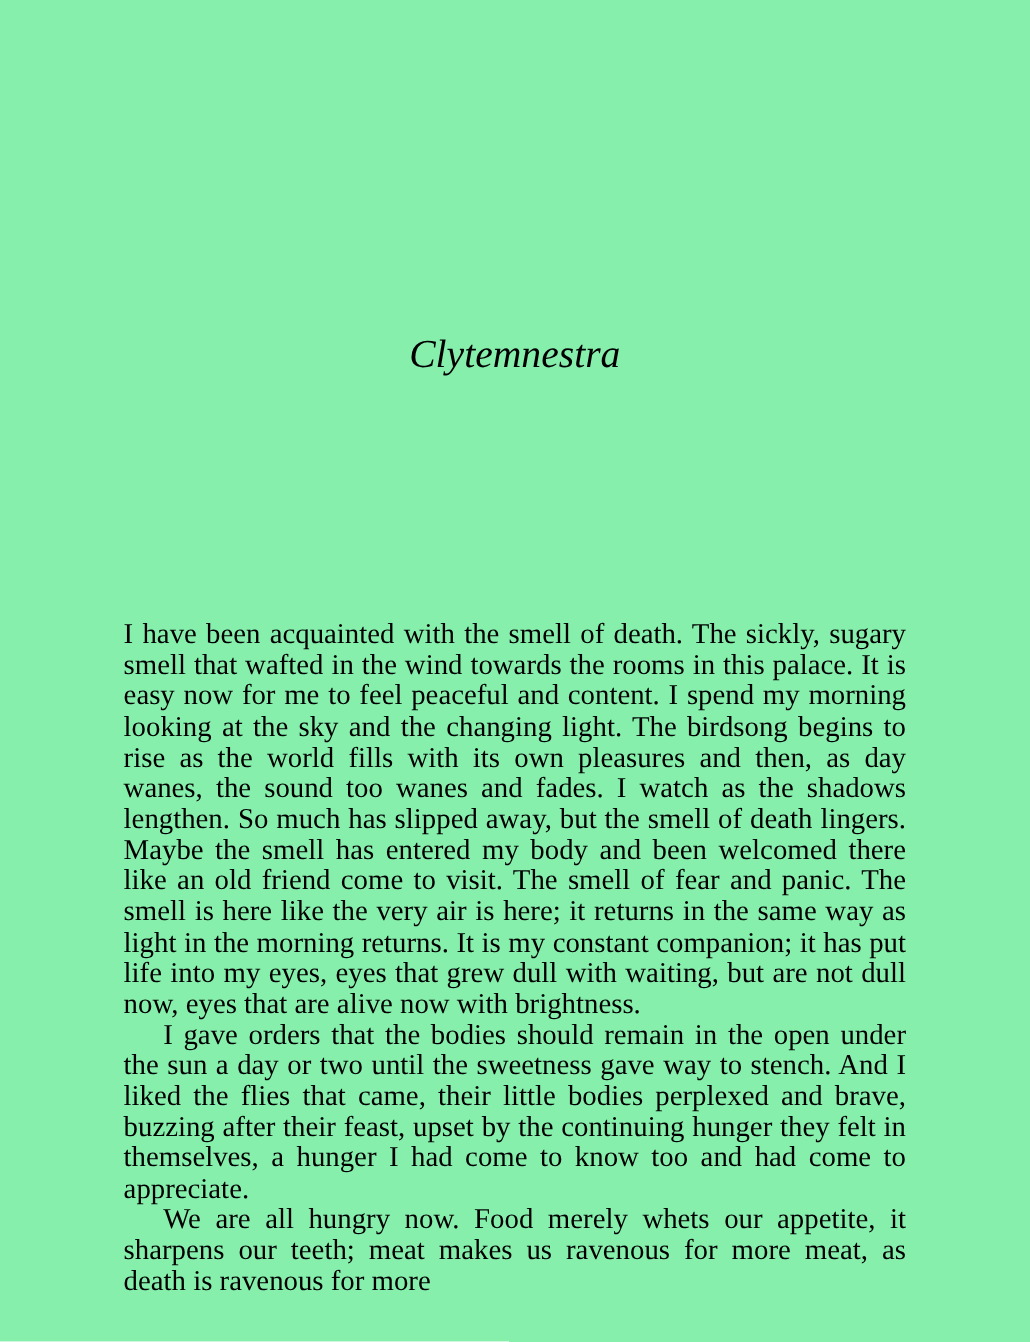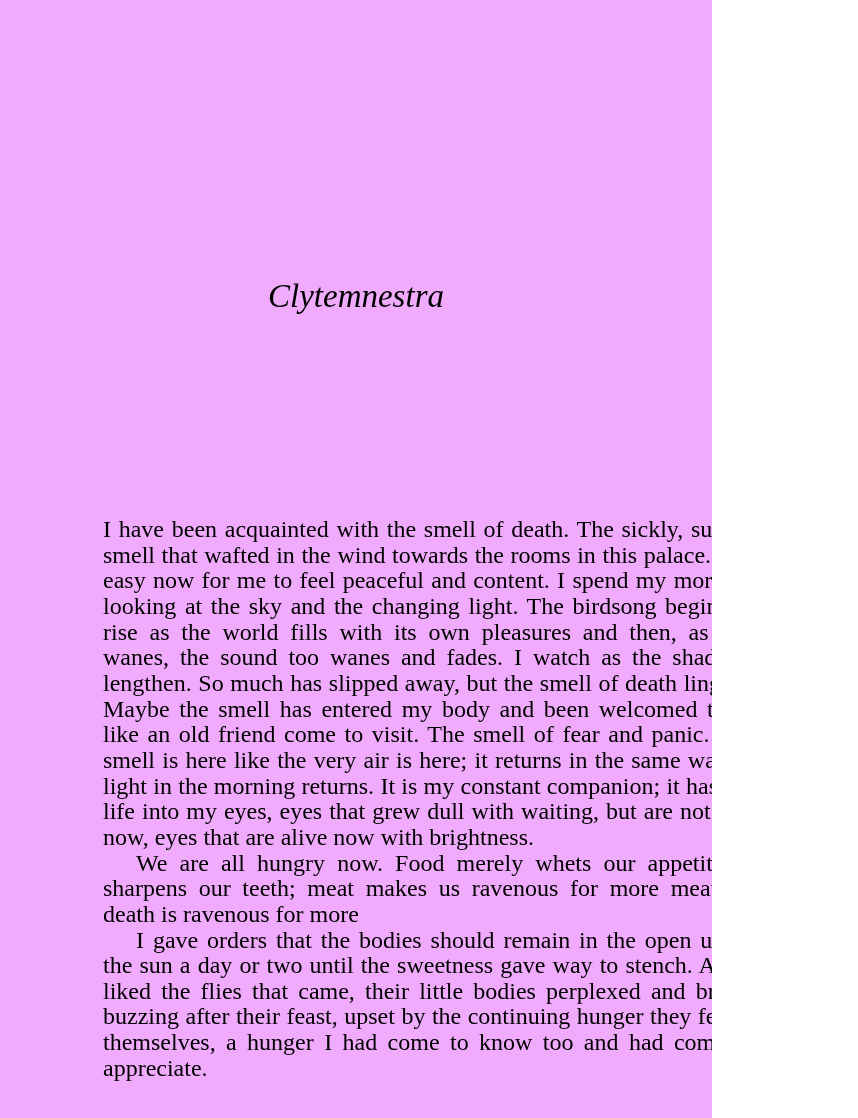--- a/index.html
+++ b/index.html
@@ -2,23 +2,23 @@
 <html><head>
 <meta charset="utf-8">
 <style>
   html, body {
     margin: 0;
     padding: 0;
     background: #ffffff;
   }
   .page {
     position: relative;
-    width: 712px;
+    width: 858px;
     height: 1118px;
-    background: #f0abfc;
+    background: #86efac;
     overflow: hidden;
     font-family: "Liberation Serif", serif;
     color: #000000;
   }
   .chapter-title {
     position: absolute;
     top: 276px;
     left: 0;
     width: 100%;
     text-align: center;
@@ -45,16 +45,16 @@
     text-indent: 33px;
   }
 </style>
 </head>
 <body>
 
 <div class="page">
   <div class="chapter-title">Clytemnestra</div>
   <div class="body-text">
     <p>I have been acquainted with the smell of death. The sickly, sugary smell that wafted in the wind towards the rooms in this palace. It is easy now for me to feel peaceful and content. I spend my morning looking at the sky and the changing light. The birdsong begins to rise as the world fills with its own pleasures and then, as day wanes, the sound too wanes and fades. I watch as the shadows lengthen. So much has slipped away, but the smell of death lingers. Maybe the smell has entered my body and been welcomed there like an old friend come to visit. The smell of fear and panic. The smell is here like the very air is here; it returns in the same way as light in the morning returns. It is my constant companion; it has put life into my eyes, eyes that grew dull with waiting, but are not dull now, eyes that are alive now with brightness.</p>
+    <p>I gave orders that the bodies should remain in the open under the sun a day or two until the sweetness gave way to stench. And I liked the flies that came, their little bodies perplexed and brave, buzzing after their feast, upset by the continuing hunger they felt in themselves, a hunger I had come to know too and had come to appreciate.</p>
     <p>We are all hungry now. Food merely whets our appetite, it sharpens our teeth; meat makes us ravenous for more meat, as death is ravenous for more</p>
-    <p>I gave orders that the bodies should remain in the open under the sun a day or two until the sweetness gave way to stench. And I liked the flies that came, their little bodies perplexed and brave, buzzing after their feast, upset by the continuing hunger they felt in themselves, a hunger I had come to know too and had come to appreciate.</p>
   </div>
 </div>
 
 </body></html>

